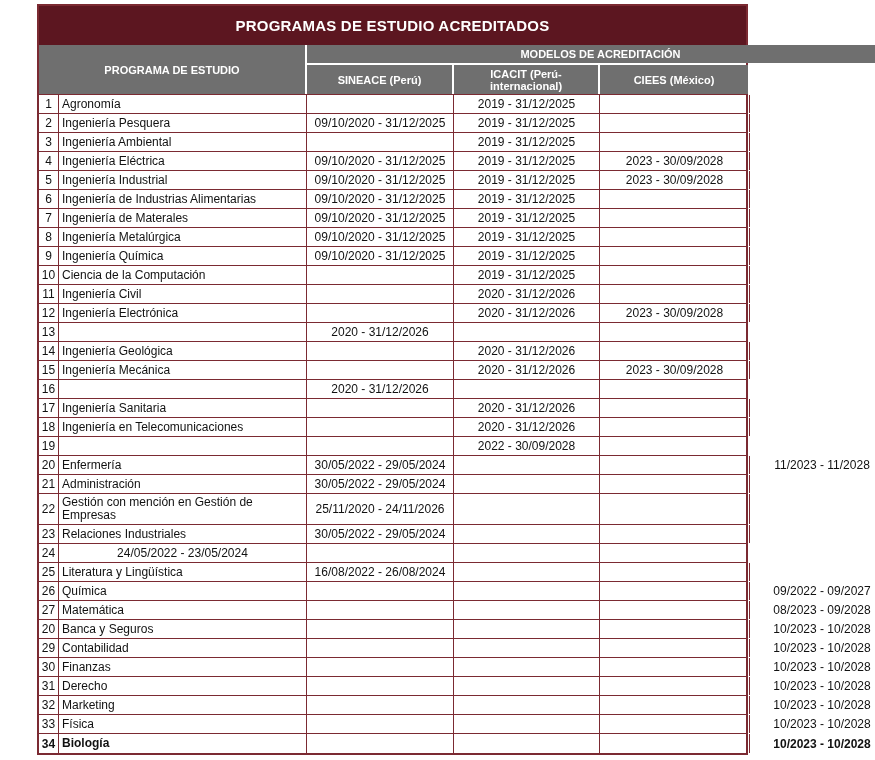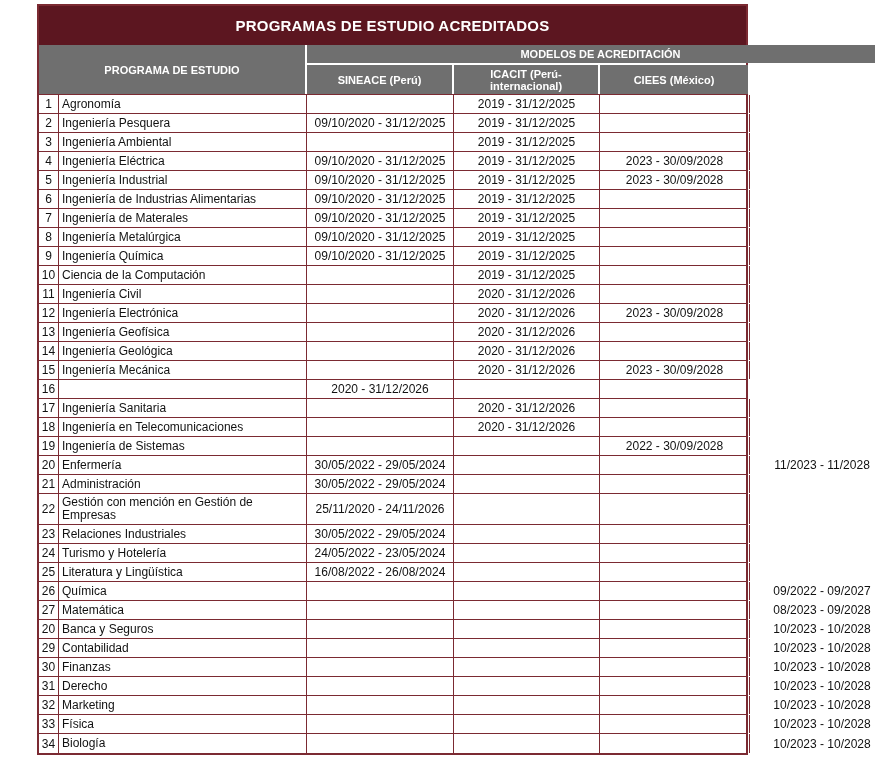--- a/index.html
+++ b/index.html
@@ -32,21 +32,21 @@
   }
   .hcell.program{grid-column:1;grid-row:1 / span 2;}
   .hcell.models{grid-column:2 / span 4;grid-row:1;}
   .tbody{border-top:1px solid var(--grid);}
   .trow{
     display:grid;
     grid-template-columns:20px 248px 147px 146px 150px 144px;
     height:19px;border-bottom:1px solid var(--grid);
   }
   .trow:nth-child(22){height:31px;}
-  .trow:last-child{border-bottom:none;}
+  .trow:last-child{border-bottom:none;font-weight:bold;}
   .cell{
     border-right:1px solid var(--grid);
     display:flex;align-items:center;
     font-size:12px;color:var(--txt);overflow:hidden;
   }
   .cell:last-child{border-right:none;}
   .cell.num{justify-content:center;}
   .cell.name{padding-left:3px;line-height:13px;}
   .cell.date{justify-content:center;}
 </style>
@@ -156,21 +156,20 @@
       <div class="trow">
         <div class="cell num">12</div>
         <div class="cell name">Ingeniería Electrónica</div>
         <div class="cell date"></div>
         <div class="cell date">2020 - 31/12/2026</div>
         <div class="cell date">2023 - 30/09/2028</div>
         <div class="cell date"></div>
       </div>
       <div class="trow">
         <div class="cell num">13</div>
-        <div class="cell name">Ingeniería Geofísica</div>
         <div class="cell date"></div>
         <div class="cell date">2020 - 31/12/2026</div>
         <div class="cell date"></div>
         <div class="cell date"></div>
       </div>
       <div class="trow">
         <div class="cell num">14</div>
         <div class="cell name">Ingeniería Geológica</div>
         <div class="cell date"></div>
         <div class="cell date">2020 - 31/12/2026</div>
@@ -203,21 +202,20 @@
       <div class="trow">
         <div class="cell num">18</div>
         <div class="cell name">Ingeniería en Telecomunicaciones</div>
         <div class="cell date"></div>
         <div class="cell date">2020 - 31/12/2026</div>
         <div class="cell date"></div>
         <div class="cell date"></div>
       </div>
       <div class="trow">
         <div class="cell num">19</div>
-        <div class="cell name">Ingeniería de Sistemas</div>
         <div class="cell date"></div>
         <div class="cell date"></div>
         <div class="cell date">2022 - 30/09/2028</div>
         <div class="cell date"></div>
       </div>
       <div class="trow">
         <div class="cell num">20</div>
         <div class="cell name">Enfermería</div>
         <div class="cell date">30/05/2022 - 29/05/2024</div>
         <div class="cell date"></div>
@@ -243,21 +241,20 @@
       <div class="trow">
         <div class="cell num">23</div>
         <div class="cell name">Relaciones Industriales</div>
         <div class="cell date">30/05/2022 - 29/05/2024</div>
         <div class="cell date"></div>
         <div class="cell date"></div>
         <div class="cell date"></div>
       </div>
       <div class="trow">
         <div class="cell num">24</div>
-        <div class="cell name">Turismo y Hotelería</div>
         <div class="cell date">24/05/2022 - 23/05/2024</div>
         <div class="cell date"></div>
         <div class="cell date"></div>
         <div class="cell date"></div>
       </div>
       <div class="trow">
         <div class="cell num">25</div>
         <div class="cell name">Literatura y Lingüística</div>
         <div class="cell date">16/08/2022 - 26/08/2024</div>
         <div class="cell date"></div>

